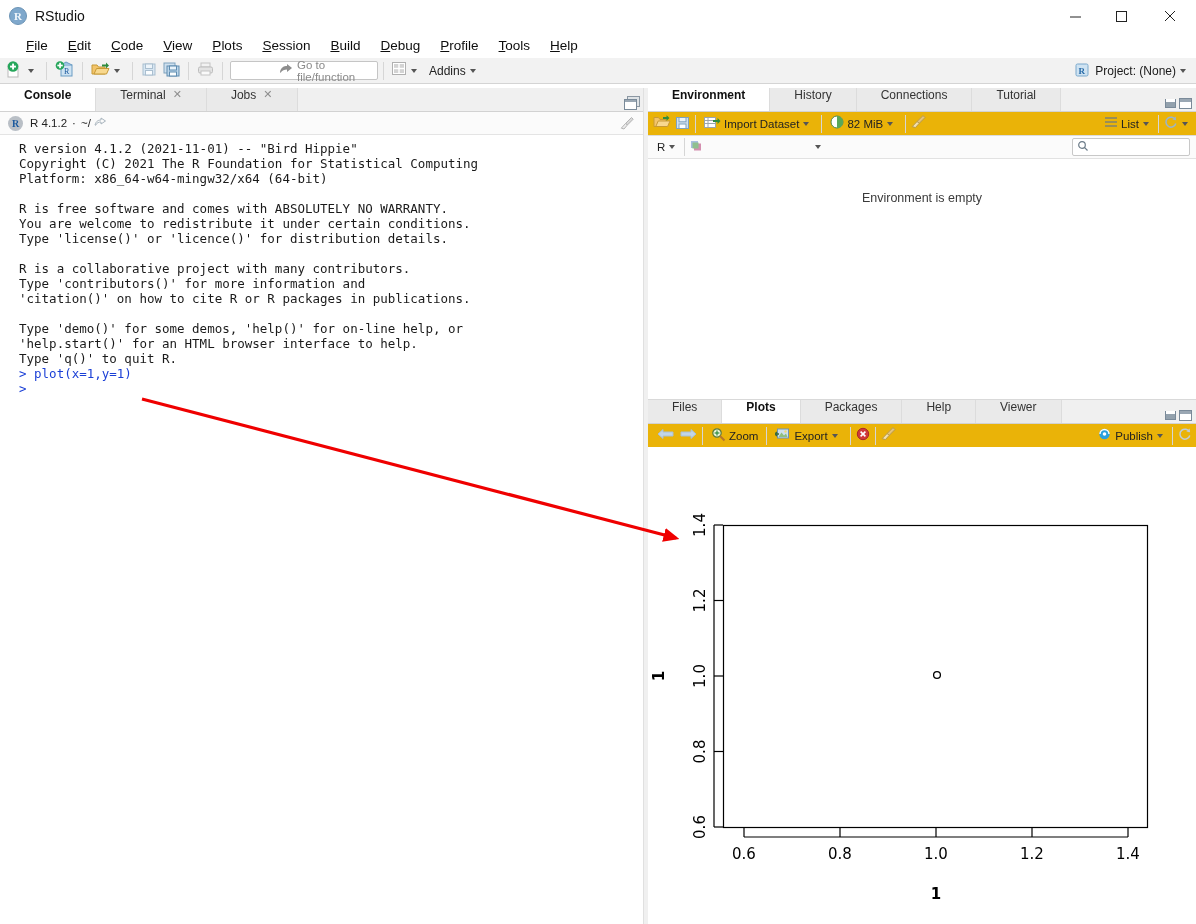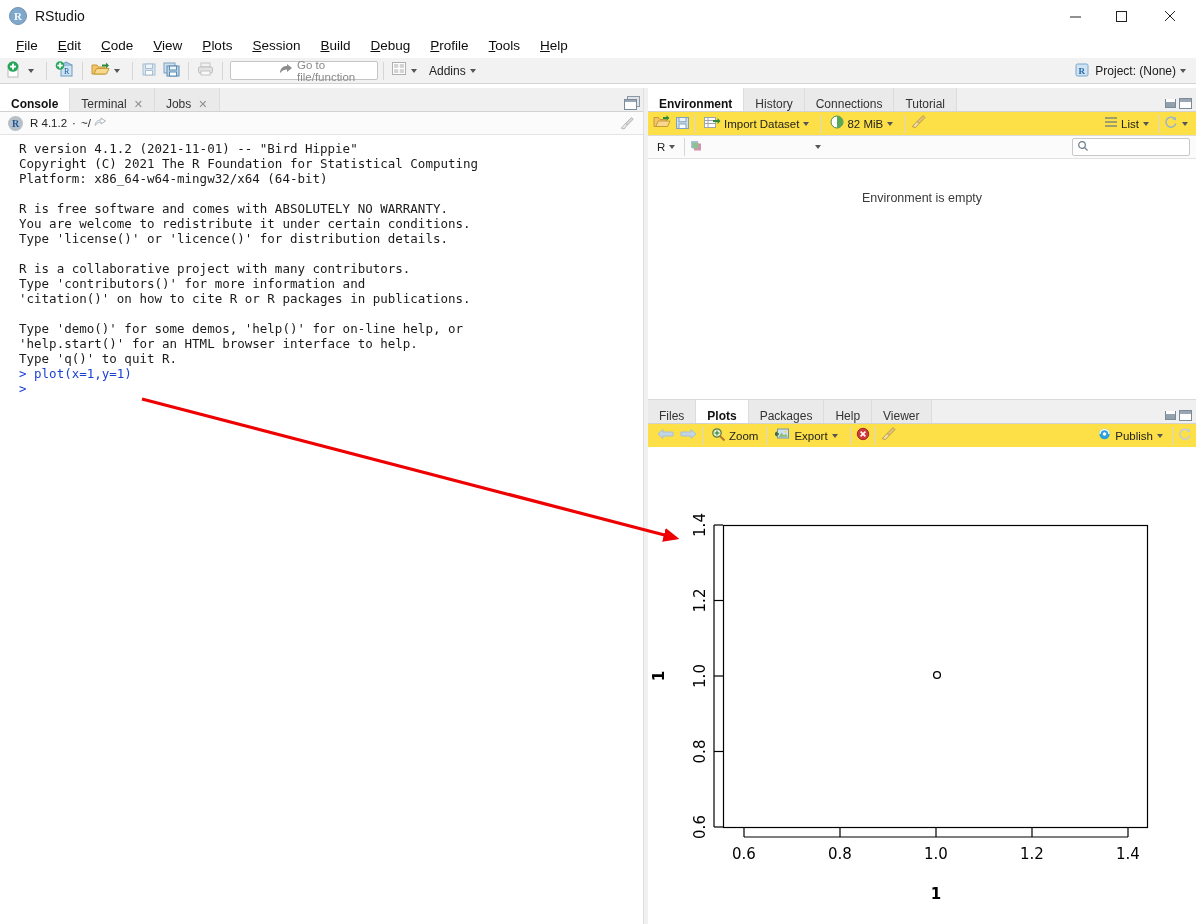--- a/index.html
+++ b/index.html
@@ -27,21 +27,21 @@
   }
   .titlebar .app-title{ font-size:14px; color:#111; }
   .win-btns{ position:absolute; right:0; top:0; height:32px; display:flex; }
   .win-btn{ width:46px;height:32px;display:flex;align-items:center;justify-content:center;
             font-size:14px;color:#222;}
   .win-btn.close{ width:52px; }
 
   
   .menubar{
     position:absolute; left:0; top:32px; width:1196px; height:26px;
-    background:#ffffff; display:flex; align-items:center; padding-left:6px;
+    background:#ffffff; display:flex; align-items:center; padding-left:16px;
   }
   .menu-item{
     padding:3px 10px; font-size:13.5px; color:#0d0d0d; white-space:nowrap;
   }
   .menu-item u{ text-decoration:underline; }
 
   
   .toolbar{
     position:absolute;left:0;top:58px;width:1196px;height:26px;
     background:#f2f2f2; border-bottom:1px solid #d4d4d4;
@@ -61,41 +61,41 @@
   .project-box{ position:absolute;right:6px;top:2px;display:flex;align-items:center;height:22px; }
   .project-lbl{ font-size:12px;color:#1a1a1a;margin-left:5px; }
 
   
   .pane{ position:absolute; background:#fff; }
   .pane-tabs{
     height:24px;background:#f0f0f0;border-bottom:1px solid #d2d2d2;
     display:flex;align-items:flex-end; position:relative;
   }
   .ptab{
-    height:23px;padding:0 11px;display:flex;align-items:flex-end;
+    height:23px;padding:0 24px;display:flex;align-items:flex-start;
     font-size:12px;color:#333;border-right:1px solid #dcdcdc;
     background:#eaeaea; position:relative;
   }
   .ptab.active{ background:#ffffff;color:#111;font-weight:bold; }
   .ptab .x{ margin-left:7px;color:#8e8e8e;font-size:11px; }
   .pane-tools{
     position:absolute;right:4px;bottom:2px;display:flex;align-items:center;gap:3px;
   }
   .ic-min{ width:11px;height:9px;border:1px solid #7a8a99;border-top:none;
            background:linear-gradient(#fff 0,#fff 40%,#93a1ad 40%,#93a1ad 100%); }
   .ic-max{ width:13px;height:11px;border:1.5px solid #7a8a99;
            background:linear-gradient(#9aa7b3 0,#9aa7b3 28%,#fff 28%,#fff 100%); }
   .ic-restore{ width:15px;height:13px;position:relative; }
   .ic-restore:before{ content:'';position:absolute;left:3px;top:0;width:11px;height:9px;
                       border:1.5px solid #8b97a2;background:#dfe3e6; }
   .ic-restore:after{ content:'';position:absolute;left:0;top:3px;width:11px;height:9px;
                      border:1.5px solid #7a8a99;background:linear-gradient(#9aa7b3 0,#9aa7b3 25%,#fff 25%,#fff 100%); }
 
   .pane-toolbar{
-    height:24px;background:#fde047;border-bottom:1px solid #dcdcdc;
+    height:24px;background:#eab308;border-bottom:1px solid #dcdcdc;
     display:flex;align-items:center;padding-left:5px;position:relative;
   }
   .pt-lbl{ font-size:11.5px;color:#222;margin-left:3px; }
   .pane-toolbar2{
     height:23px;background:#fbfbfb;border-bottom:1px solid #e2e2e2;
     display:flex;align-items:center;padding-left:6px;position:relative;
   }
 
   
   .console-hdr{

